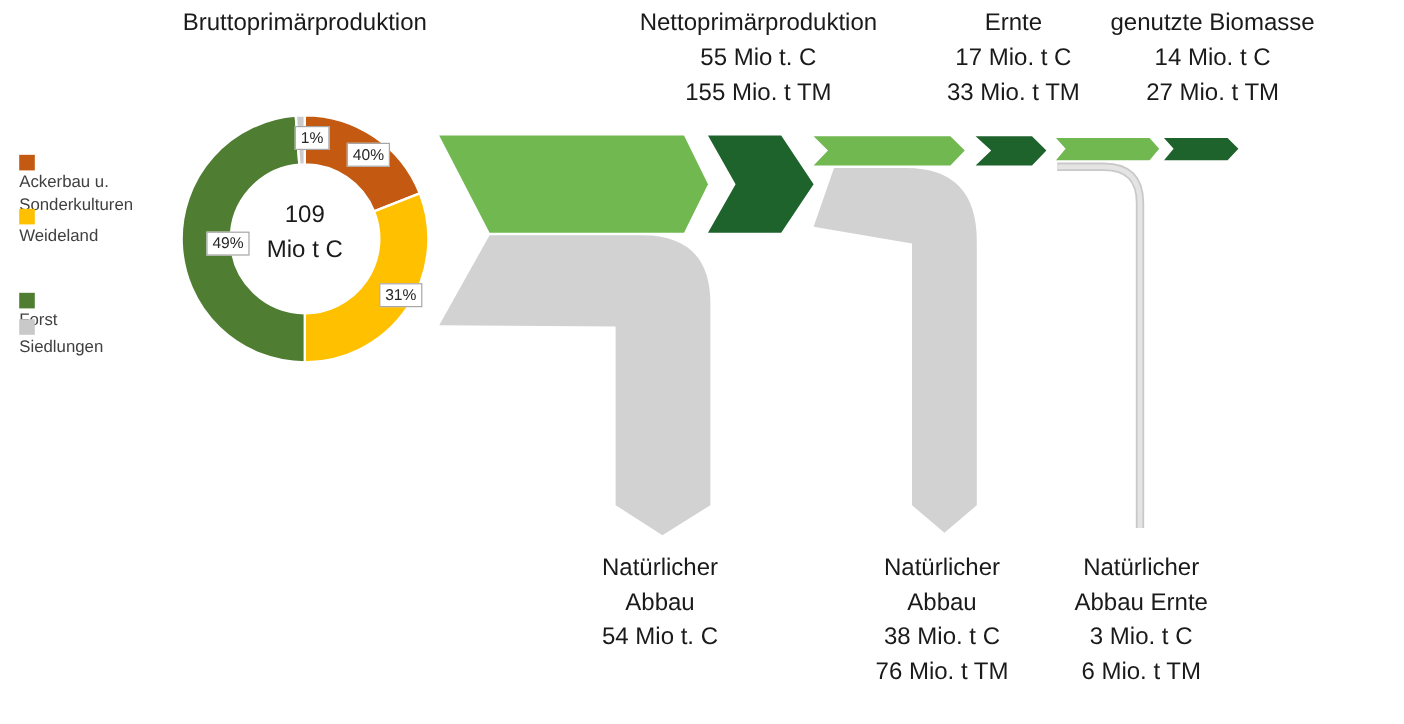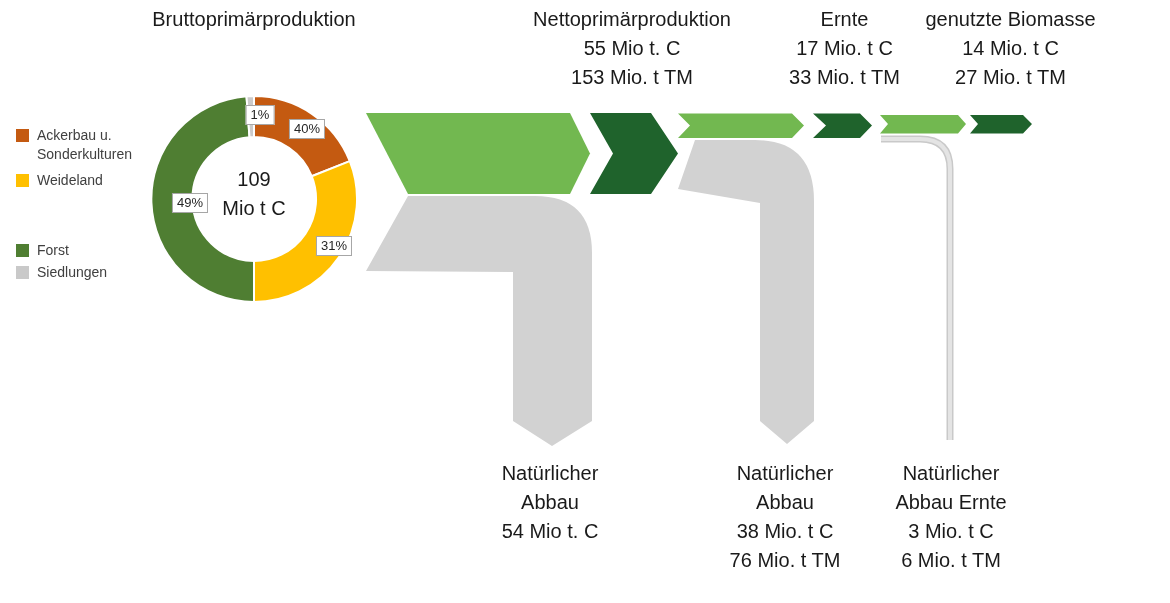--- a/index.html
+++ b/index.html
@@ -22,21 +22,21 @@
   .pct{
     position:absolute;transform:translate(-50%,-50%);
     background:#fff;border:1px solid #a6a6a6;color:#262626;
     font-size:13px;line-height:16px;padding:1px 4px;white-space:nowrap;
   }
   .pct-19{left:307px;top:129px;}
   .pct-31{left:334px;top:246px;}
   .pct-49{left:190px;top:203px;}
   .pct-1{left:260px;top:115px;}
   .legend{position:absolute;left:16px;top:0;width:140px;}
-  .legend-item{position:absolute;left:0;display:flex;align-items:flex-start;}
+  .legend-item{position:absolute;left:0;display:flex;align-items:flex-start;flex-direction:column;}
   .legend-item .sq{width:13px;height:13px;margin:3px 8px 0 0;flex:0 0 13px;}
   .legend-item .lbl{font-size:14px;line-height:19px;color:#404040;width:105px;text-align:left;}
   .li-0{top:126px;} .li-1{top:171px;} .li-2{top:217px;margin-top:24px;} .li-3{top:263px;}
 </style>
 </head>
 <body>
 
 <div class="canvas">
 
   <svg class="shapes" viewBox="0 0 1170 603" aria-hidden="true">
@@ -60,21 +60,21 @@
       <path d="M246.5 96.3 A103 103 0 0 1 254 96 L254 137 A62 62 0 0 0 249.5 137.2 Z" fill="#CCCBCB"></path>
     </g>
   </svg>
 
   <div class="txt stage stage-s1">
     <div>Bruttoprimärproduktion</div>
   </div>
   <div class="txt stage stage-s2">
     <div>Nettoprimärproduktion</div>
     <div>55 Mio t. C</div>
-    <div>153 Mio. t TM</div>
+    <div>155 Mio. t TM</div>
   </div>
   <div class="txt stage stage-s3">
     <div>Ernte</div>
     <div>17 Mio. t C</div>
     <div>33 Mio. t TM</div>
   </div>
   <div class="txt stage stage-s4">
     <div>genutzte Biomasse</div>
     <div>14 Mio. t C</div>
     <div>27 Mio. t TM</div>

